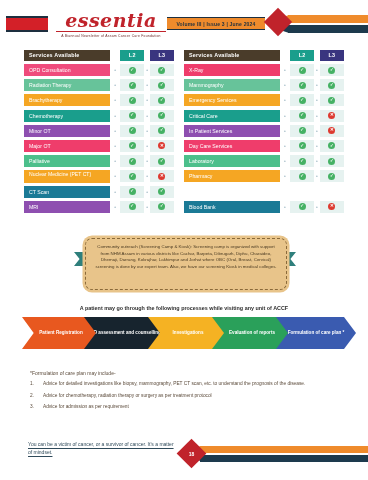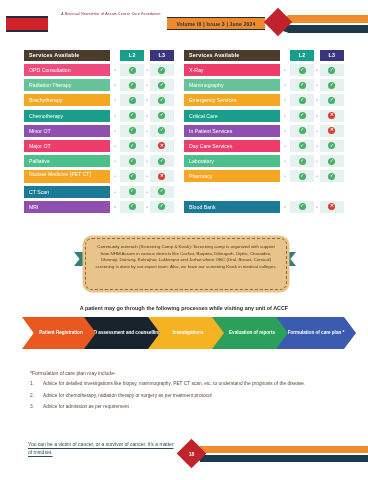--- a/index.html
+++ b/index.html
@@ -110,20 +110,21 @@
   .f-pageno{position:absolute;left:181px;top:443px;width:21px;height:21px;
     display:flex;align-items:center;justify-content:center;font-size:5px;
     font-weight:bold;color:#ffffff;}
 </style>
 </head>
 <body>
 
 <div class="header">
   <div class="hdr-redbar"></div>
   <div class="brand">
+    <div class="brand-name">essentia</div>
     <div class="brand-tag">A Biannual Newsletter of Assam Cancer Care Foundation</div>
   </div>
   <div class="vol-band">
     <span class="vol-text">Volume III | Issue 3 | June 2024</span>
   </div>
   <div class="hdr-orange"></div>
   <div class="hdr-navy"></div>
   <div class="hdr-slash-o"></div>
   <div class="hdr-slash-n"></div>
   <div class="hdr-diamond"></div>

